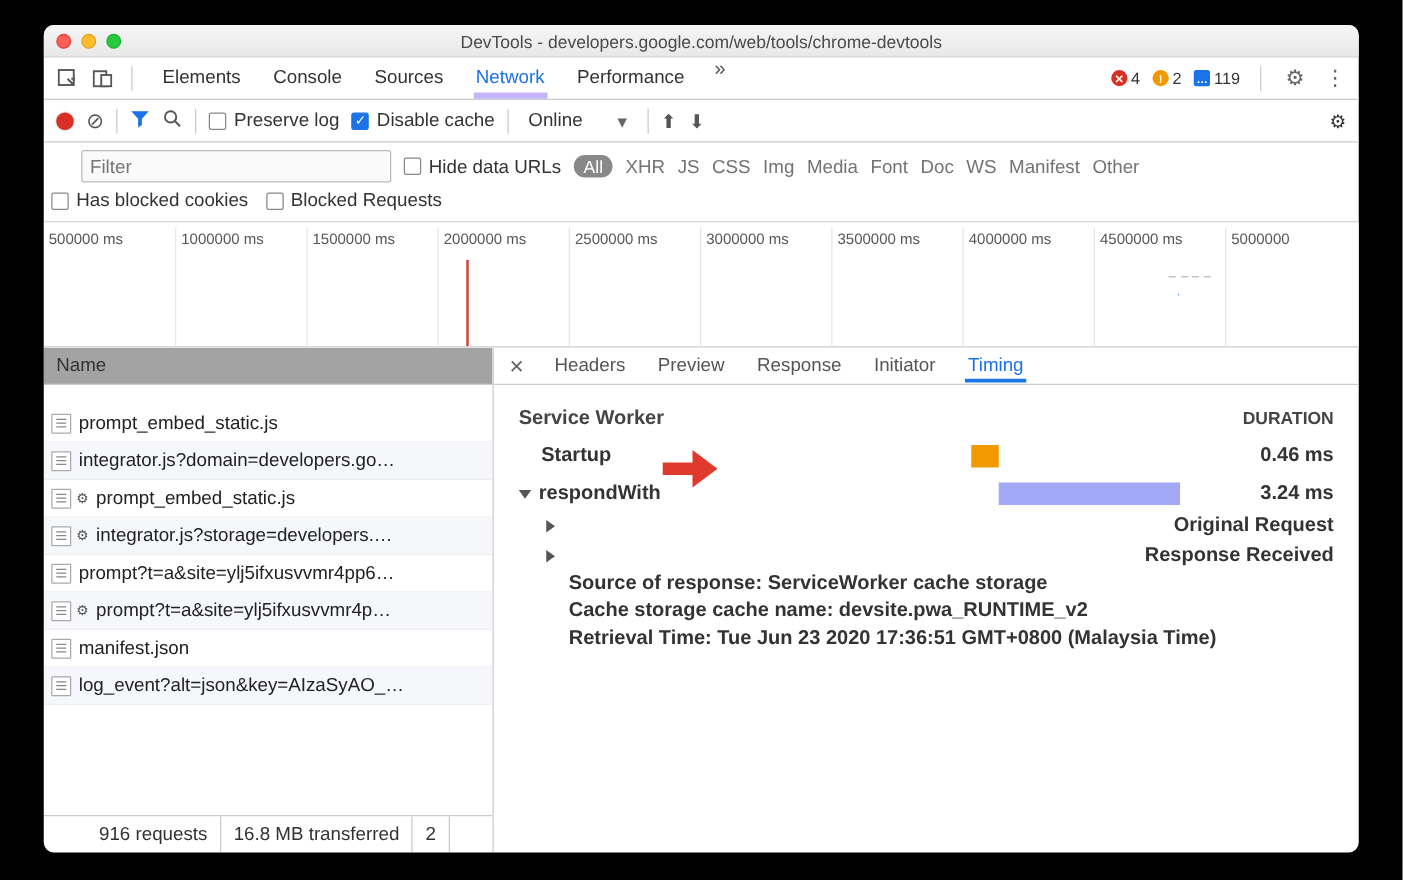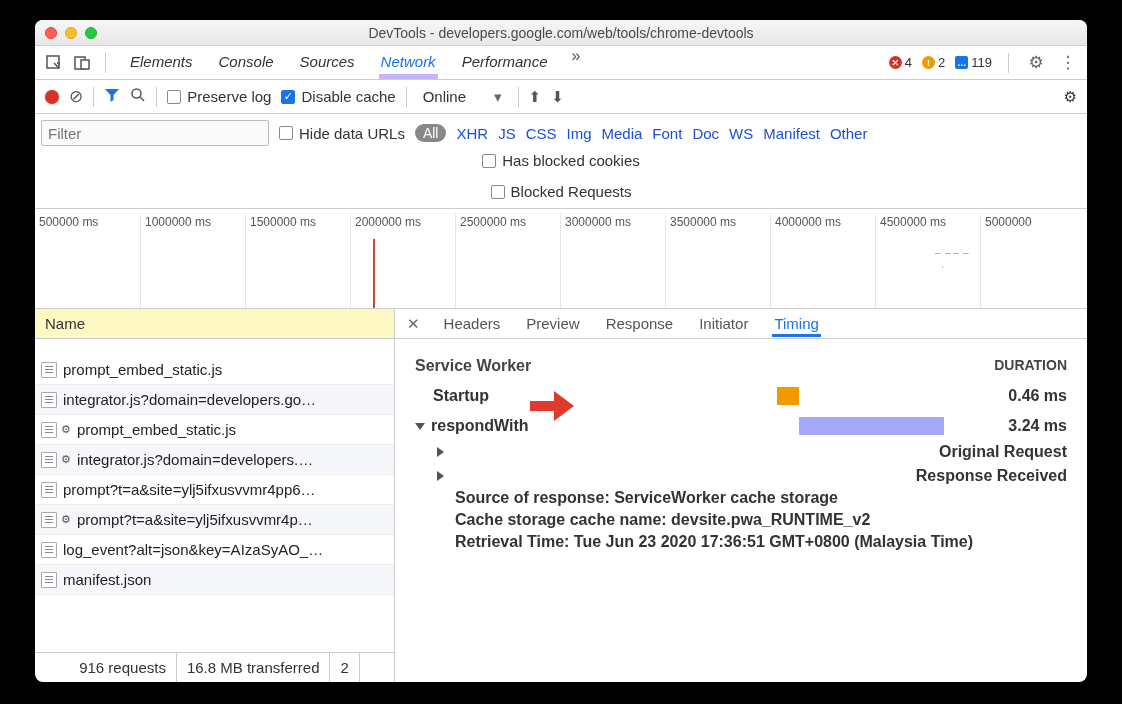--- a/index.html
+++ b/index.html
@@ -9,49 +9,49 @@
   .traffic { display: flex; gap: 8px; }
   .traffic span { width: 12px; height: 12px; border-radius: 50%; }
   .t-red { background:#ff5f57; border:1px solid #e14138;}
   .t-yel { background:#ffbd2e; border:1px solid #dfa11c;}
   .t-grn { background:#28c940; border:1px solid #1dae2c;}
   .title { position:absolute; left:0; right:0; text-align:center; font-size:14px; color:#4a4a4a; }
   .tabbar { height: 34px; border-bottom: 1px solid #ccc; display:flex; align-items:center; padding: 0 8px; gap: 6px; font-size: 15px; color:#333;}
   .tabbar .ic { width:22px; height:22px; display:inline-flex; align-items:center; justify-content:center; color:#5a5a5a; }
   .tabbar .sep { width:1px; height:20px; background:#ccc; margin:0 6px;}
   .tabs { display:flex; gap:22px; margin-left:10px;}
-  .tab { padding: 6px 2px; cursor:pointer; color:#333;font-style:italic;}
+  .tab { padding: 6px 2px; cursor:pointer; color:#333;}
   .tab.active { color:#1a73e8; border-bottom: 5px solid #c4b5fd; font-weight:500; padding-bottom:4px;}
   .tabbar-right { margin-left:auto; display:flex; align-items:center; gap:10px; font-size:13px;}
   .badge { display:flex; align-items:center; gap:3px;}
   .badge .dot { width:13px; height:13px; border-radius:50%; display:inline-flex; align-items:center; justify-content:center; font-size:9px; color:#fff; font-weight:bold;}
   .badge .cnt { font-size:13px; color:#333;}
   .toolbar2 { height:34px; border-bottom:1px solid #ccc; display:flex; align-items:center; padding:0 10px; gap:10px; font-size:15px; color:#333;}
   .rec { width:14px; height:14px; border-radius:50%; background:#d93025; box-shadow:0 0 0 1px rgba(0,0,0,.1);}
   .toolbar2 .sep{ width:1px; height:20px; background:#ccc;}
   .funnel { color:#1a73e8; }
   .chk { width:14px; height:14px; border:1px solid #888; border-radius:2px; display:inline-flex; align-items:center; justify-content:center; background:#fff;}
   .chk.checked { background:#1a73e8; border-color:#1a73e8; color:#fff; font-size:11px;}
   .select { display:flex; align-items:center; gap:28px; padding:1px 6px;}
   .filterbar { border-bottom:1px solid #ccc; padding: 6px 6px 8px; font-size:15px; color:#333;}
   .filterrow1 { display:flex; align-items:center; gap:10px; flex-wrap:wrap;}
-  .filter-input { width: 228px; height:26px; border:1px solid #bbb; border-radius:2px; padding:0 6px; font-size:15px; background:#fafafa;}
+  .filter-input { width: 248px; height:26px; border:1px solid #bbb; border-radius:2px; padding:0 6px; font-size:15px; background:#fafafa;margin-left:24px;}
   .pill { background:#888; color:#fff; border-radius:10px; padding:1px 8px; font-size:14px;}
-  .ftype { font-size:15px; color:#1d4ed8;}
-  .filterrow2 { display:flex; gap:14px; margin-top:6px; align-items:center;flex-direction:column;}
+  .ftype { font-size:15px; color:#737373;}
+  .filterrow2 { display:flex; gap:14px; margin-top:6px; align-items:center;}
   .timeline { height:100px; border-bottom:1px solid #ccc; position:relative; overflow:hidden; font-size:12px; color:#555; background:#fff;}
   .ticks { display:flex; position:absolute; top:4px; left:0; right:0;}
   .tick { width: 105px; flex: 0 0 auto; border-left:1px solid #e6e6e6; height:100px; padding-left:4px; padding-top:2px;}
   .tick:first-child{border-left:none;}
   .marker { position:absolute; top:30px; bottom:0; left:338px; width:2px; background:#d0423a;}
   .dots { position:absolute; top:38px; left:900px; width:40px; height:12px;}
   .dots span{ position:absolute; font-size:10px; color:#888;}
   .content { flex:1; display:flex; overflow:hidden;}
   .left { width:360px; border-right:1px solid #ccc; display:flex; flex-direction:column; overflow:hidden;}
-  .namehdr { height:30px; border-bottom:1px solid #ccc; display:flex; align-items:center; padding:0 10px; font-size:15px; color:#333; background:#fef9c3;}
+  .namehdr { height:30px; border-bottom:1px solid #ccc; display:flex; align-items:center; padding:0 10px; font-size:15px; color:#333; background:#a3a3a3;}
   .reqlist { flex:1; overflow:auto;margin-top:16px;}
   .req { height:30px; border-bottom:1px solid #eee; display:flex; align-items:center; padding:0 6px; font-size:15px; color:#222; gap:6px; white-space:nowrap; overflow:hidden; text-overflow:ellipsis; cursor:pointer;}
   .req:nth-child(even){ background:#f5f7fb;}
   .req .fic { width:16px; height:16px; flex:0 0 auto; background:#fff; border:1px solid #aaa; border-radius:1px; position:relative;}
   .req .fic::before { content:''; position:absolute; top:3px; left:3px; right:3px; height:1px; background:#888; box-shadow: 0 3px 0 #888, 0 6px 0 #888;}
   .req .gear { font-size:11px; color:#555; margin-left:-2px;}
   .statusbar { height:30px; border-top:1px solid #ccc; display:flex; align-items:center; font-size:15px; color:#333;justify-content:center;}
   .statusbar div { padding:0 10px; border-right:1px solid #ccc; height:100%; display:flex; align-items:center;}
   .right { flex:1; display:flex; flex-direction:column; overflow:hidden;}
   .dettabs { height:30px; border-bottom:1px solid #ccc; display:flex; align-items:center; gap:22px; padding:0 12px; font-size:15px; color:#555;}
@@ -231,38 +231,38 @@
             <span style="overflow: hidden; text-overflow: ellipsis;">integrator.js?domain=developers.go…</span>
           </div>
           <div class="req">
             <span class="fic"></span>
             <span class="gear">⚙</span>
             <span style="overflow: hidden; text-overflow: ellipsis;">prompt_embed_static.js</span>
           </div>
           <div class="req">
             <span class="fic"></span>
             <span class="gear">⚙</span>
-            <span style="overflow: hidden; text-overflow: ellipsis;">integrator.js?domain=developers.…</span>
+            <span style="overflow: hidden; text-overflow: ellipsis;">integrator.js?storage=developers.…</span>
           </div>
           <div class="req">
             <span class="fic"></span>
             <span style="overflow: hidden; text-overflow: ellipsis;">prompt?t=a&amp;site=ylj5ifxusvvmr4pp6…</span>
           </div>
           <div class="req">
             <span class="fic"></span>
             <span class="gear">⚙</span>
             <span style="overflow: hidden; text-overflow: ellipsis;">prompt?t=a&amp;site=ylj5ifxusvvmr4p…</span>
           </div>
           <div class="req">
             <span class="fic"></span>
+            <span style="overflow: hidden; text-overflow: ellipsis;">manifest.json</span>
+          </div>
+          <div class="req">
+            <span class="fic"></span>
             <span style="overflow: hidden; text-overflow: ellipsis;">log_event?alt=json&amp;key=AIzaSyAO_…</span>
-          </div>
-          <div class="req">
-            <span class="fic"></span>
-            <span style="overflow: hidden; text-overflow: ellipsis;">manifest.json</span>
           </div>
         </div>
       <div class="statusbar">
         <div>916 requests</div>
         <div>16.8 MB transferred</div>
         <div>2</div>
       </div>
     </div>
     <div class="right">
       <div class="dettabs">

